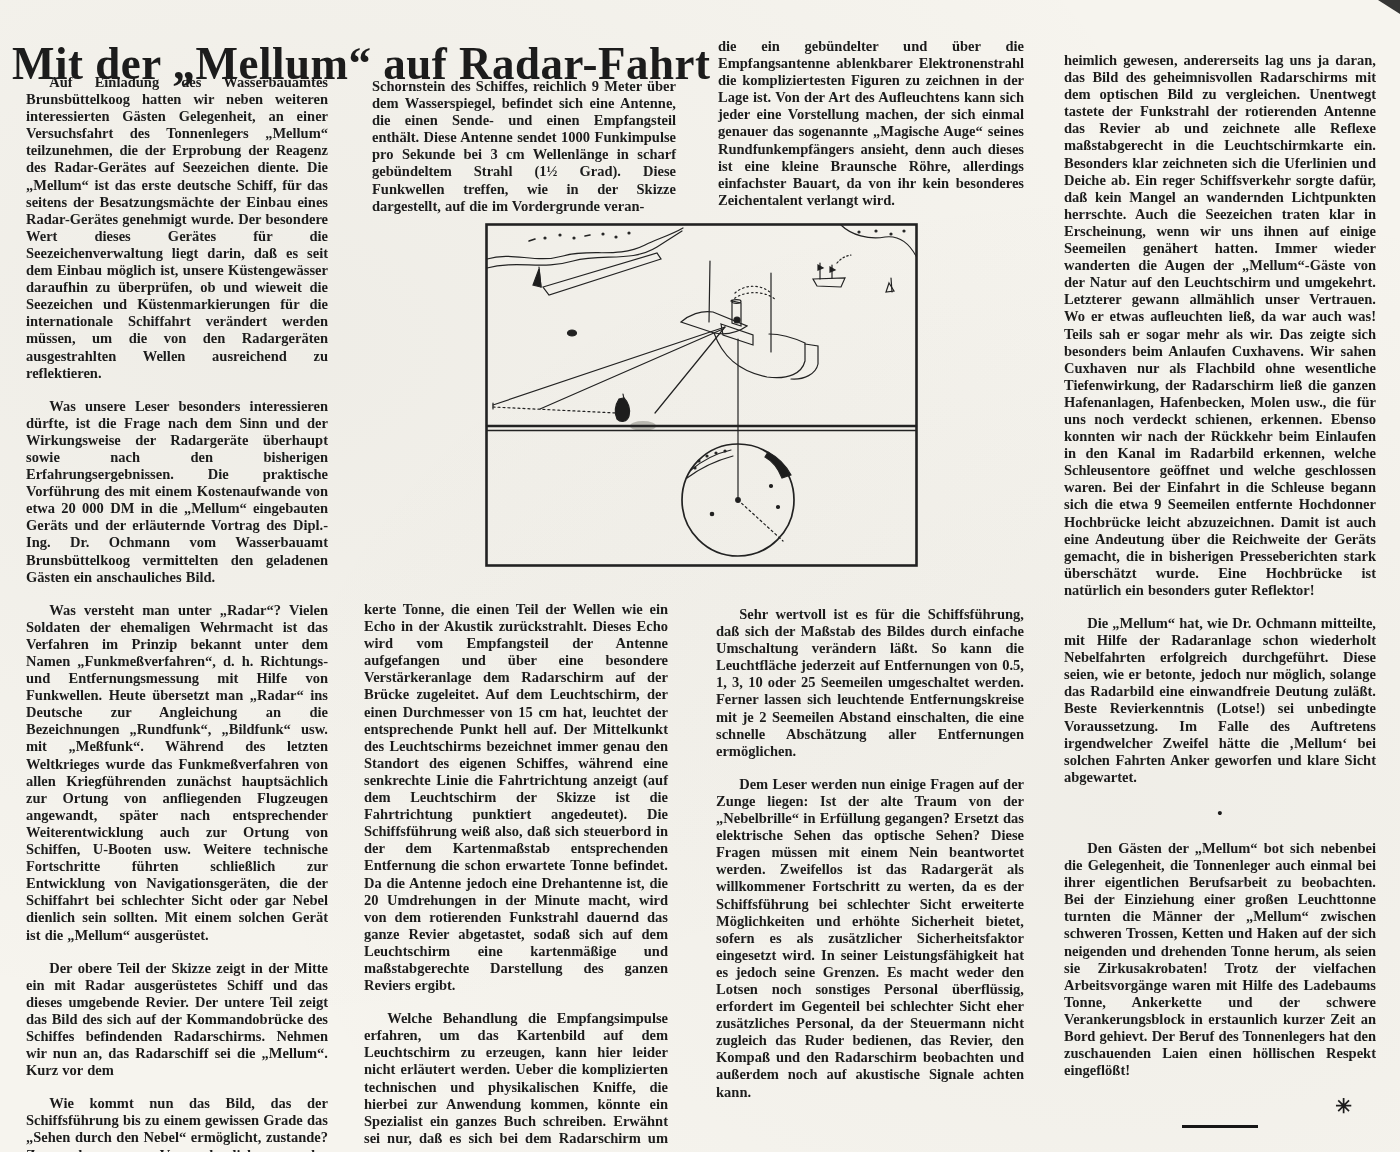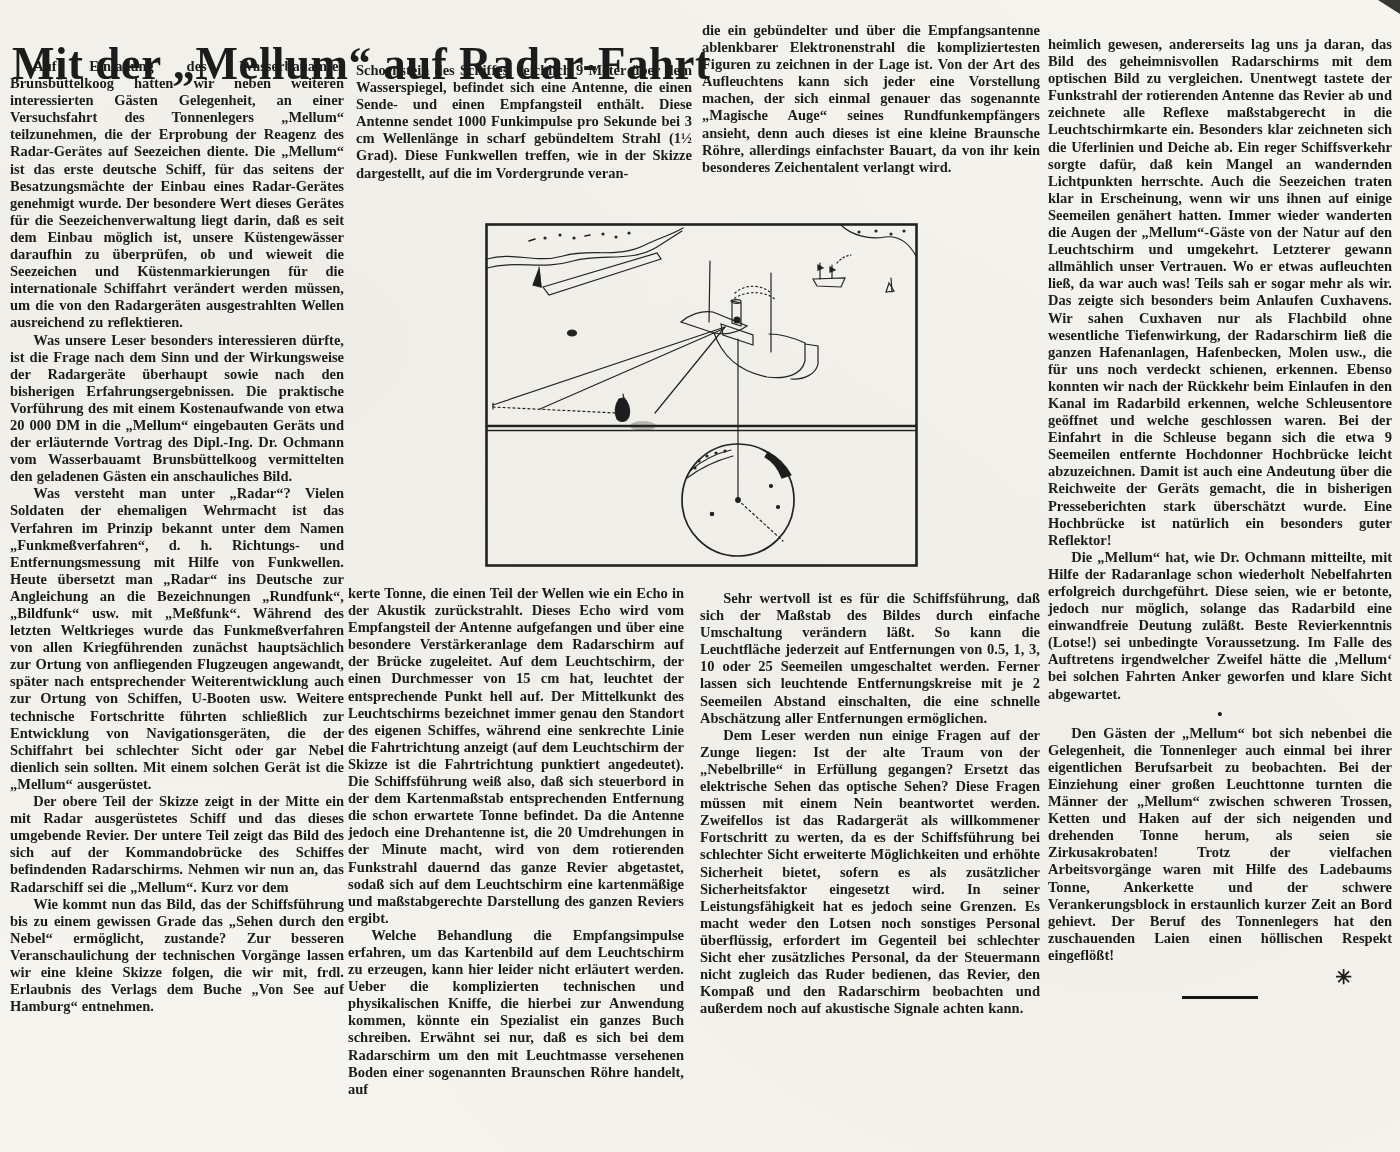--- a/index.html
+++ b/index.html
@@ -16,21 +16,21 @@
     position:absolute;left:12px;top:6px;width:686px;
     font-size:45px;font-weight:700;letter-spacing:.5px;text-align:center;
     transform:scaleY(1.04);transform-origin:top left;
     white-space:nowrap;
   }
   .col{
     position:absolute;text-align:justify;
     font-size:14.5px;line-height:17.1px;font-weight:700;
     word-spacing:.5px;
   }
-  .col p{margin:0;}
+  .col p{margin:16px;}
   .col p.ind{text-indent:1.6em;}
   #col1{left:10px;top:58px;width:334px;height:1092px;}
   #col2-top{left:356px;top:62px;width:336px;height:162px;font-family:Liberation Serif, serif;}
   #col2-bottom{left:348px;top:585px;width:336px;height:565px;overflow:hidden;}
   #col3-top{left:702px;top:22px;width:338px;height:200px;}
   #col3-bottom{left:700px;top:590px;width:340px;height:564px;overflow:hidden;}
   #col4{left:1048px;top:36px;width:344px;height:1118px;}
   .sep-dot{text-align:center;font-size:15px;line-height:22px;text-indent:0;}
   .end-star{text-align:right;padding-right:40px;font-size:20px;line-height:22px;margin-top:2px;}
   .end-rule{width:76px;height:3px;background:#161616;margin:8px auto 0 auto;}

